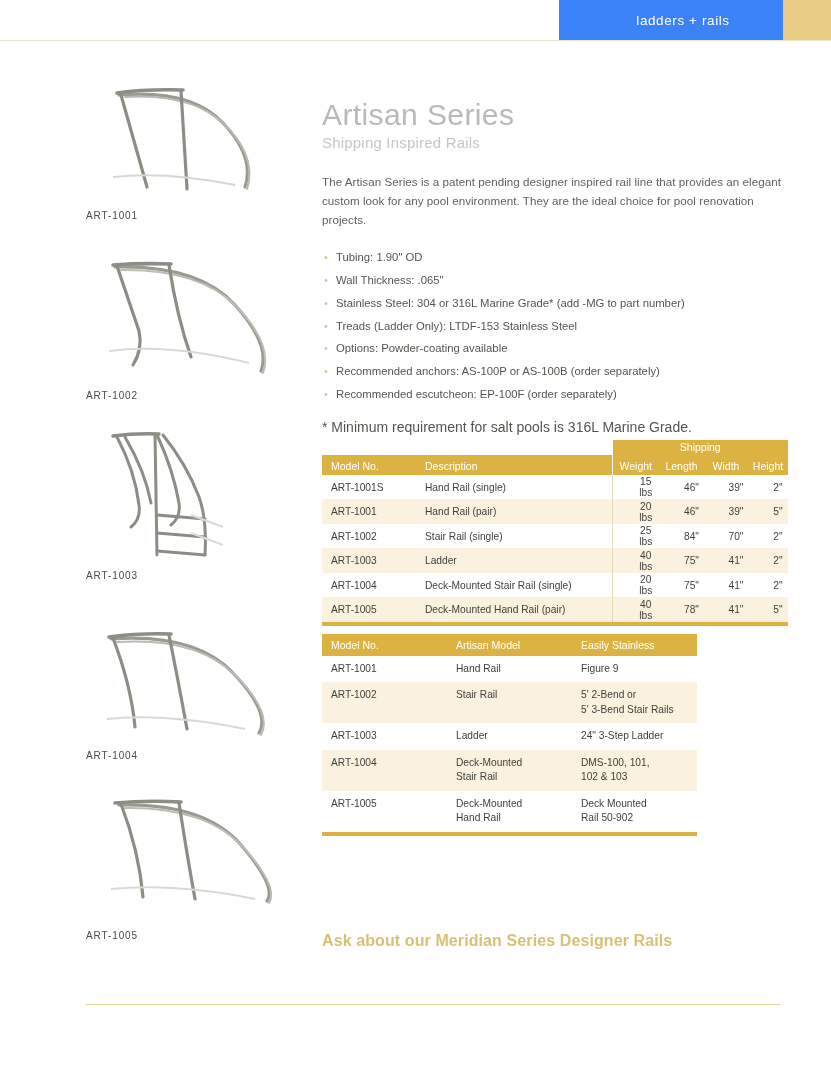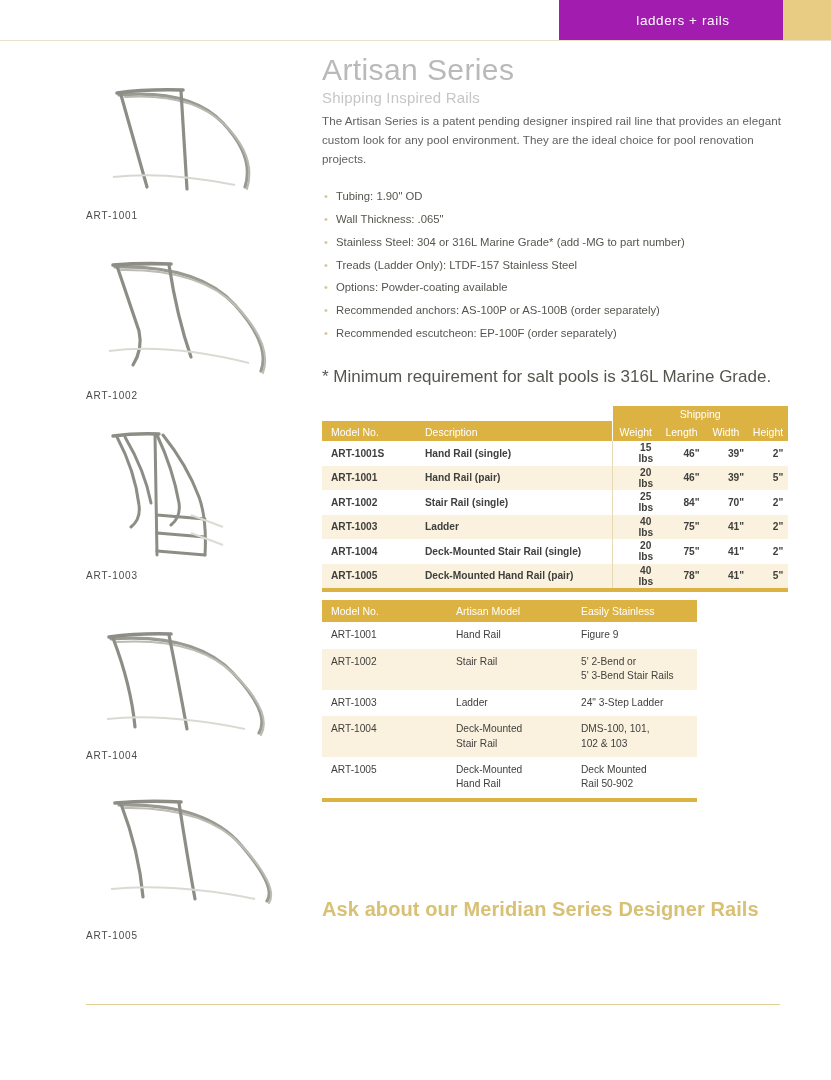--- a/index.html
+++ b/index.html
@@ -12,21 +12,21 @@
   .page { position: relative; width: 831px; height: 1080px; background:#fff; }
 
   
   .top-strip { position:absolute; top:0; left:0; width:831px; height:40px; }
   .tab-right-fill {
     position:absolute; top:0; left:780px; width:51px; height:40px;
     background:#e8cc84;
   }
   .tab {
     position:absolute; top:0; left:559px; width:224px; height:40px;
-    background:#a21caf;
+    background:#3b82f6;
     display:flex; align-items:center; justify-content:center;padding-left:24px;
   }
   .tab-label {
     color:#ffffff; font-size:13.5px; letter-spacing:.6px; font-weight:400;
   }
   .top-rule {
     position:absolute; top:40px; left:0; width:831px; height:1px;
     background:#e9e2cf;
   }
 
@@ -37,64 +37,64 @@
   .product .cap {
     position:absolute; left:86px; bottom:14px;
     font-size:10px; color:#4a4a48; letter-spacing:.9px;
   }
 
   
   .content { position:absolute; top:52px; left:322px; width:470px; }
 
   .title {
     font-size:30px; font-weight:300; color:#b9b9b9;
-    letter-spacing:.4px; line-height:1.18;
+    letter-spacing:.4px; line-height:1.18;margin-top:45px;
   }
   .subtitle {
     margin-top:2px; font-size:15px; font-weight:300;
     color:#c6c6c6; letter-spacing:.2px;
   }
 
   .intro {
-    margin-top:6px; font-size:11.6px; line-height:1.62;
+    margin-top:22px; font-size:11.6px; line-height:1.62;
     color:#5f5f5d; letter-spacing:.05px;
   }
 
   .specs { margin-top:16px; }
   .spec {
     position:relative; padding-left:14px;
     font-size:11.3px; line-height:2.03; color:#55554f;
   }
   .spec .dot {
     position:absolute; left:2px; top:0; color:#d9c690; font-size:11px;
   }
   .footnote {
-    margin-top:18px; font-size:17px; color:#55554f; line-height:1.7;
+    margin-top:10px; font-size:14px; color:#55554f; line-height:1.7;
   }
 
   
   table { border-collapse:collapse; width:100%; }
 
-  .tbl-spec { margin-top:14px; width:466px; table-layout:fixed; }
+  .tbl-spec { width:466px; table-layout:fixed; }
   .tbl-spec th, .tbl-spec td { font-weight:400; }
   .tbl-spec .grp-blank { background:#ffffff; border:0; }
   .tbl-spec .grp-ship {
     background:#dcb243; color:#ffffff; font-size:10.5px;
     text-align:center; height:15px; padding:0;
     border-left:1px solid #ffffff;
   }
   .tbl-spec .hdr {
     background:#dcb243; color:#ffffff; font-size:10.5px;
     height:20px; padding:0 0 3px 0; vertical-align:bottom;
   }
   .tbl-spec .hdr.l { text-align:left; padding-left:9px; }
   .tbl-spec .hdr.c { }
   .tbl-spec .hdr.sep { border-left:1px solid #ffffff; }
   .tbl-spec td {
-    font-size:10.2px; color:#3f3f3d; height:24.5px; padding:0;font-weight:bold;
+    font-size:10.2px; color:#3f3f3d; height:24.5px; padding:0;
   }
   .tbl-spec td.l { text-align:left; padding-left:9px; }
   .tbl-spec td.c { text-align:center;padding-left:20px; }
   .tbl-spec tbody tr:nth-child(odd)  td { background:#ffffff; }
   .tbl-spec tbody tr:nth-child(even) td { background:#faf2de; }
   .tbl-spec tbody tr td.sep { border-left:1px solid #e6d9b5; }
   .tbl-spec .botrule td { height:4px; background:#dcb243 !important; padding:0; }
 
   .sec-head {
     margin-top:26px; font-size:16.5px; font-weight:300;
@@ -108,21 +108,21 @@
   }
   .tbl-fit td {
     font-size:10.2px; color:#3f3f3d; padding:6px 0 6px 9px;
     line-height:1.42; vertical-align:top;
   }
   .tbl-fit tbody tr:nth-child(odd)  td { background:#ffffff; }
   .tbl-fit tbody tr:nth-child(even) td { background:#faf2de; }
   .tbl-fit .botrule td { height:4px; background:#dcb243 !important; padding:0; }
 
   .cta {
-    margin-top:96px; font-size:20px; font-weight:700;
+    margin-top:96px; font-size:16px; font-weight:700;
     color:#d8c175; letter-spacing:.1px;
   }
 
   
   .bottom-rule {
     position:absolute; left:86px; top:1004px; width:694px; height:1px;
     background:#e2cf95;
   }
 </style>
 </head>
@@ -243,21 +243,21 @@
       <div class="spec">
         <span class="dot">•</span>
         <span>Wall Thickness: .065"</span>
       </div>
       <div class="spec">
         <span class="dot">•</span>
         <span>Stainless Steel: 304 or 316L Marine Grade* (add -MG to part number)</span>
       </div>
       <div class="spec">
         <span class="dot">•</span>
-        <span>Treads (Ladder Only): LTDF-157 Stainless Steel</span>
+        <span>Treads (Ladder Only): LTDF-153 Stainless Steel</span>
       </div>
       <div class="spec">
         <span class="dot">•</span>
         <span>Options: Powder-coating available</span>
       </div>
       <div class="spec">
         <span class="dot">•</span>
         <span>Recommended anchors: AS-100P or AS-100B (order separately)</span>
       </div>
       <div class="spec">

